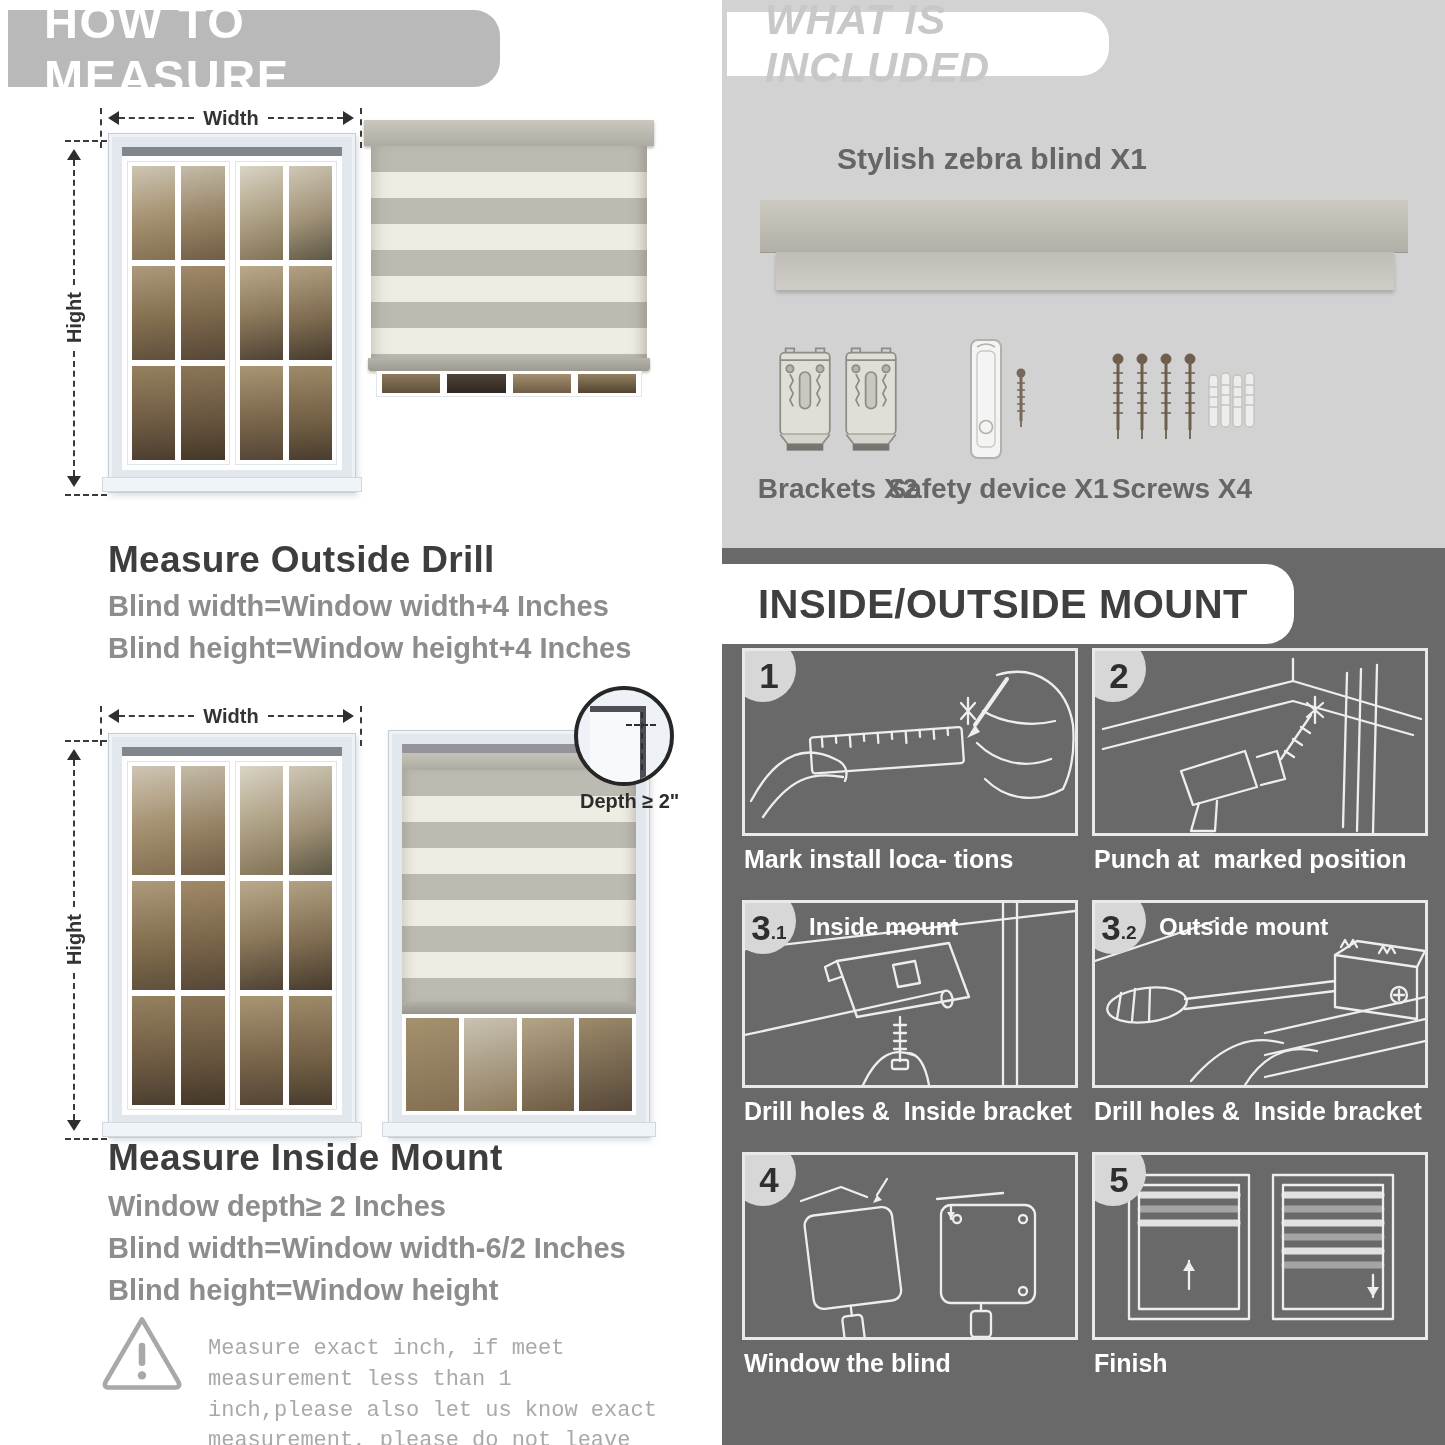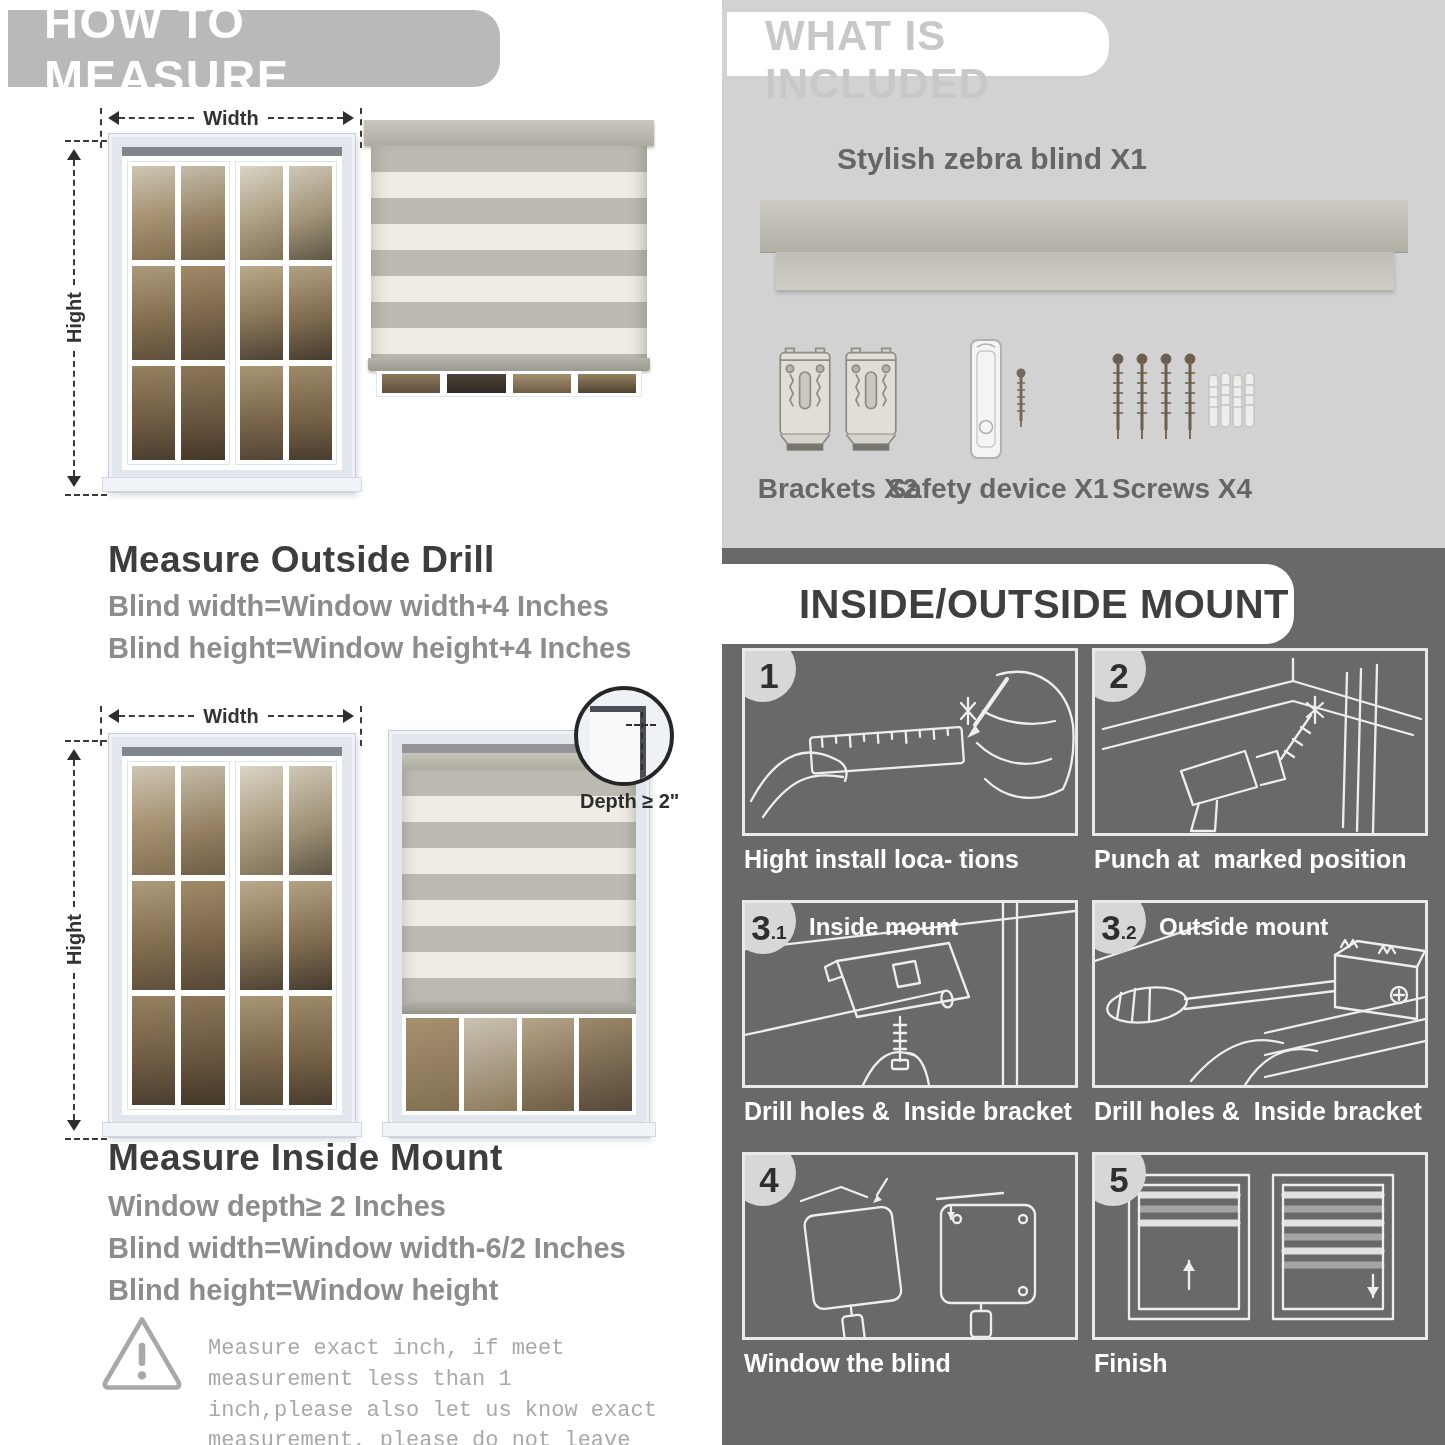--- a/index.html
+++ b/index.html
@@ -95,39 +95,39 @@
   .depth-label{position:absolute;font-size:20px;font-weight:bold;color:#2c2c2c;white-space:nowrap;}
 
   
   .warning{position:absolute;display:flex;gap:24px;align-items:flex-start;}
   .w-text{font-size:22px;line-height:1.4;color:var(--warning_text,#a9a9a9);font-weight:500;width:450px;font-family:Liberation Mono, monospace;}
 
   
   .right-col{position:absolute;left:722px;top:0;width:723px;height:1445px;}
   .included{position:absolute;left:0;top:0;width:100%;height:548px;background:var(--included_bg,#d2d2d2);}
   .inc-header{position:absolute;left:5px;top:12px;width:382px;height:64px;background:#fff;
-    border-radius:0 28px 28px 0;display:flex;align-items:flex-start;padding-left:38px;}
+    border-radius:0 28px 28px 0;display:flex;align-items:center;padding-left:38px;font-style:italic;}
   .inc-header-text{font-size:42px;font-weight:bold;color:var(--included_header_text,#c8c8c8);letter-spacing:1px;}
   .product-label{position:absolute;left:60px;top:142px;width:420px;text-align:center;
     font-size:30px;font-weight:bold;color:var(--item_label_text,#6a6a6a);}
   .headrail-graphic{position:absolute;left:38px;top:200px;width:648px;height:52px;
     background:linear-gradient(180deg,#cbc9c1,#b2b0a6);box-shadow:0 1px 0 #9b998f;}
   .headrail-lip{position:absolute;left:54px;top:252px;width:618px;height:38px;
     background:linear-gradient(180deg,#bfbdb5,#cfcdc5);box-shadow:0 3px 4px rgba(0,0,0,.2);}
   .item{position:absolute;top:335px;height:170px;display:flex;flex-direction:column;align-items:center;justify-content:flex-end;}
   .item-icon{flex:1;display:flex;align-items:center;justify-content:center;gap:10px;}
   .item-label{font-size:28px;font-weight:bold;color:var(--item_label_text,#6a6a6a);white-space:nowrap;margin-top:8px;}
   .item-brackets{left:26px;width:180px;}
   .item-safety{left:196px;width:160px;}
   .item-screws{left:356px;width:150px;margin-left:29px;}
 
   .mount{position:absolute;left:0;top:548px;width:100%;height:897px;background:var(--dark_bg,#696969);}
   .mount-header{position:absolute;left:0;top:16px;width:572px;height:80px;background:#fff;
     border-radius:0 28px 28px 0;display:flex;align-items:center;padding-left:36px;}
-  .mount-header-text{font-size:40px;font-weight:bold;color:var(--mount_header_text,#3f3f3f);letter-spacing:.5px;margin-left:41px;}
+  .mount-header-text{font-size:40px;font-weight:bold;color:var(--mount_header_text,#3f3f3f);letter-spacing:.5px;}
   .steps{position:absolute;left:20px;right:17px;top:100px;display:grid;
     grid-template-columns:1fr 1fr;column-gap:14px;}
   .panel{position:relative;height:188px;border:3px solid #e9e9e9;overflow:hidden;}
   .panel svg{position:absolute;inset:0;width:100%;height:100%;}
   .badge{position:absolute;top:-15px;left:-15px;width:66px;height:66px;border-radius:50%;
     background:#d7d7d7;display:flex;align-items:center;justify-content:center;
     padding:12px 0 0 12px;z-index:3;}
   .badge-num{font-size:35px;font-weight:bold;color:#2f2f2f;line-height:1;}
   .badge-sub{font-size:19px;font-weight:bold;color:#2f2f2f;margin-top:12px;}
   .panel-label{position:absolute;left:64px;top:10px;font-size:24px;font-weight:bold;color:#fff;z-index:3;}
@@ -403,21 +403,21 @@
                 <path d="M6 150 C30 105 58 92 90 108 M18 166 C44 128 66 120 98 126 M90 108 C100 112 104 120 100 130"></path>
                 <path d="M252 24 C292 12 322 36 328 74 M238 60 C258 72 286 76 310 70 M232 92 C252 112 280 118 306 108 M240 128 C262 150 292 152 318 138 M328 74 C330 100 326 122 318 138"></path>
               </g>
               <path class="line-fill" d="M230 74 l-8 13 13 -6 z"></path>
             </svg>
             <div class="badge">
               <span class="badge-num">1</span>
                 <span class="badge-sub"></span>
             </div>
           </div>
-          <p class="caption">Hight install loca- tions</p>
+          <p class="caption">Mark install loca- tions</p>
         </div>
 
         <div class="step">
           <div class="panel">
             <svg viewBox="0 0 330 182">
               <g class="line-art">
                 <path d="M8 78 L198 30 L326 68"></path>
                 <path d="M8 98 L198 50 L318 84"></path>
                 <path d="M198 30 V8"></path>
                 <path d="M252 22 L248 176 M266 18 L262 180 M282 14 L278 182"></path>

